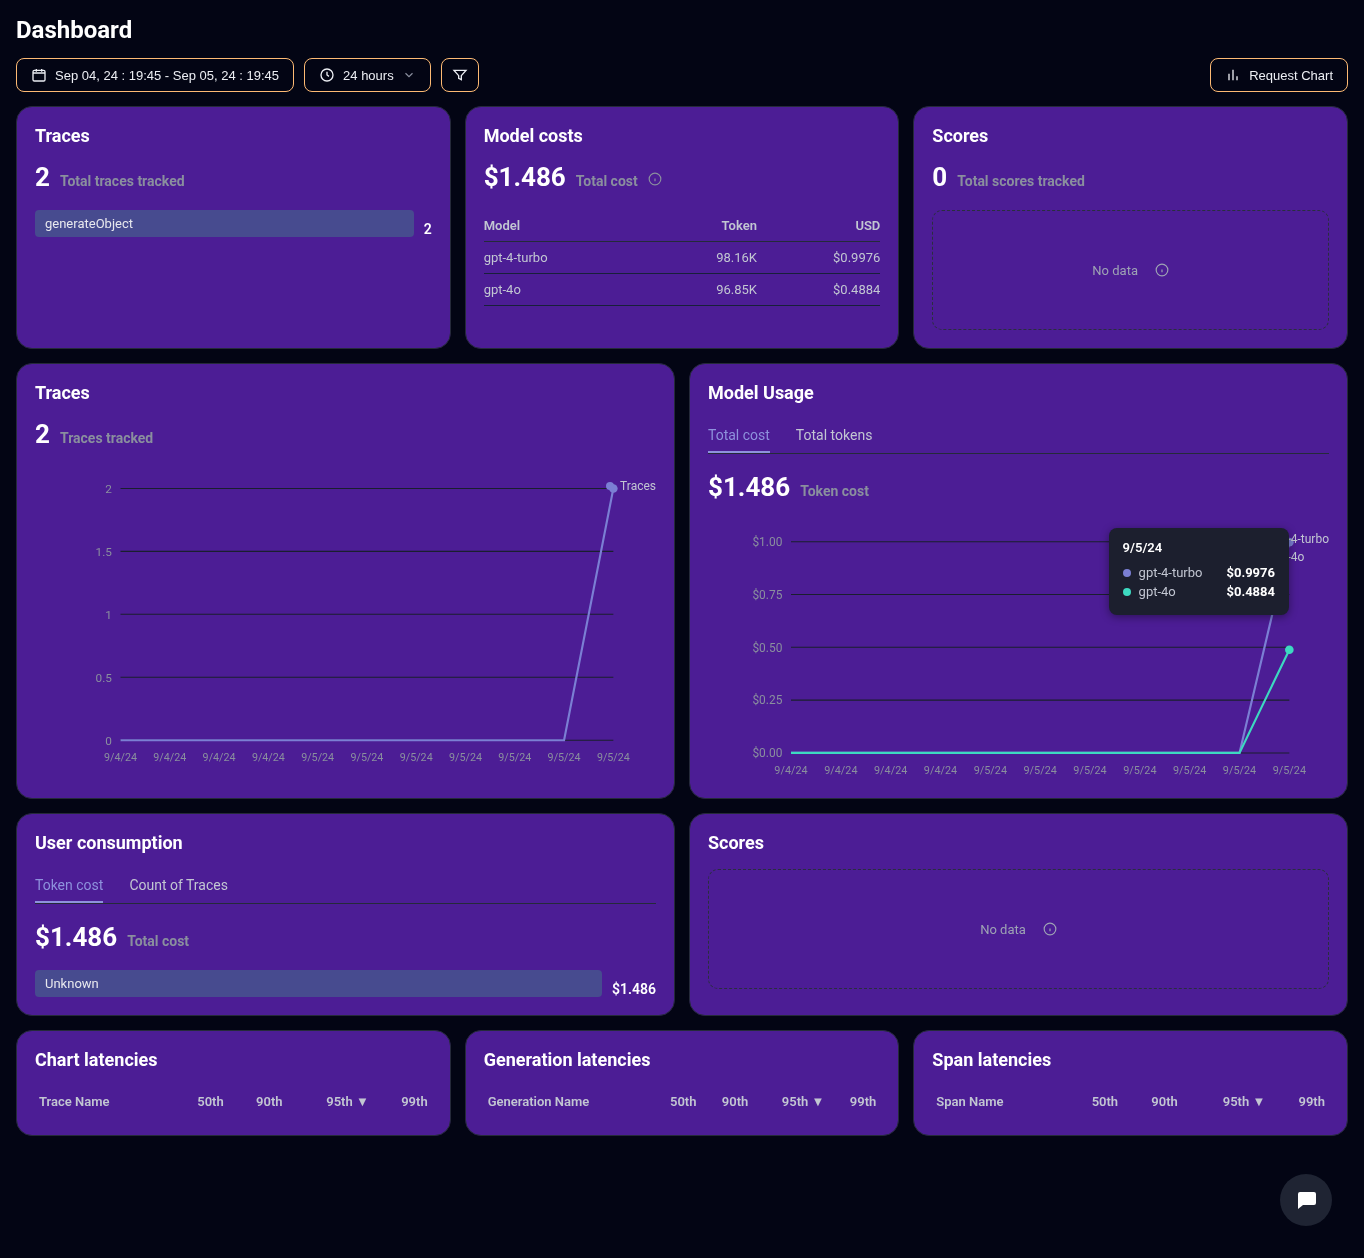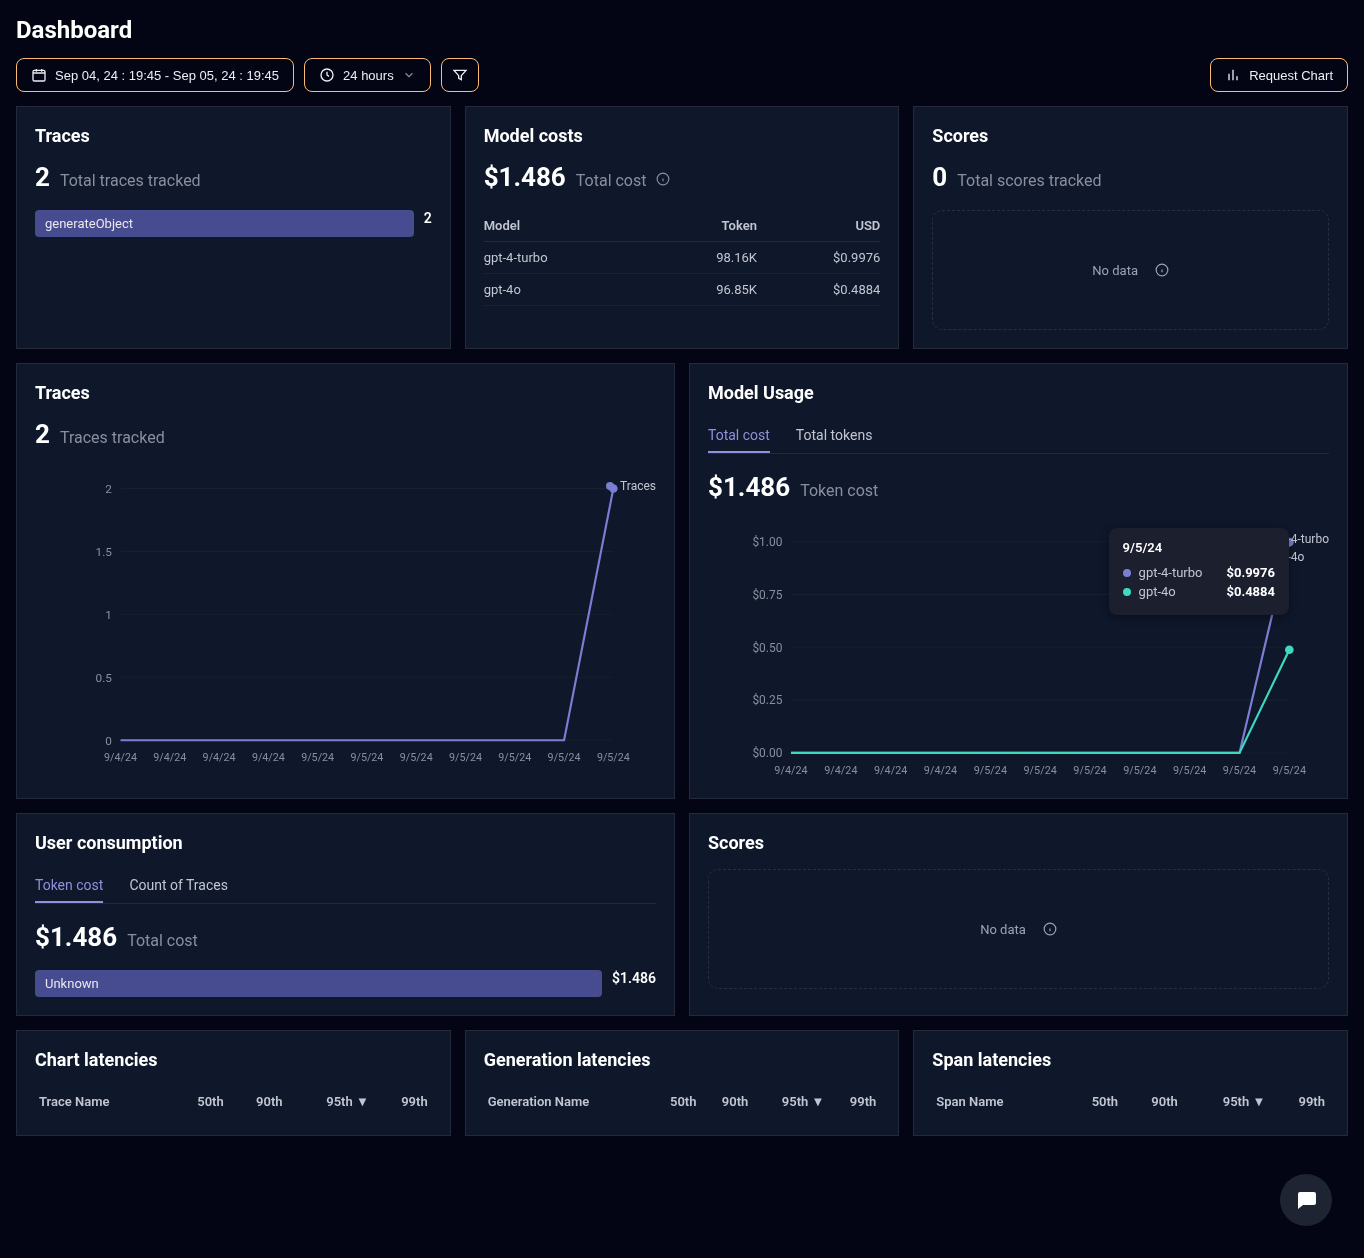--- a/index.html
+++ b/index.html
@@ -22,30 +22,30 @@
   font-size: 13px; font-weight: 500;
   cursor: pointer;
 }
 .btn svg { width: 16px; height: 16px; }
 .btn-icon { padding: 8px 10px; }
 .spacer { flex: 1; }
 .grid3 { display: grid; grid-template-columns: 1fr 1fr 1fr; gap: 14px; margin-bottom: 14px; }
 .grid2 { display: grid; grid-template-columns: 1fr 1fr; gap: 14px; margin-bottom: 14px; }
 .card {
   border: 1px solid #252a3a;
-  border-radius: 0;
+  border-radius: 16px;
   padding: 18px;
-  background: #0f172a;
+  background: #4c1d95;
 }
 .card-title { font-size: 18px; font-weight: 700; margin-bottom: 16px; }
 .big-metric { display: flex; align-items: baseline; gap: 10px; margin-bottom: 18px; }
 .big-num { font-size: 26px; font-weight: 700; }
-.big-sub { font-size: 16px; color: #8a8f9e; }
+.big-sub { font-size: 14px; color: #8a8f9e; font-weight: bold; }
 .info-icon { color: #8a8f9e; }
-.bar-row { display: flex; align-items: flex-start; gap: 10px; }
+.bar-row { display: flex; align-items: flex-end; gap: 10px; }
 .bar-fill {
   background: #474b8f;
   border-radius: 4px;
   padding: 6px 10px;
   font-size: 13px;
   color: #e8e8ee;
 }
 .bar-count { font-size: 14px; font-weight: 600; }
 table.mini { width: 100%; font-size: 13px; border-collapse: collapse; }
 table.mini th { text-align: left; color: #c2c6d2; font-weight: 600; padding: 8px 0; border-bottom: 1px solid #252a3a; }

